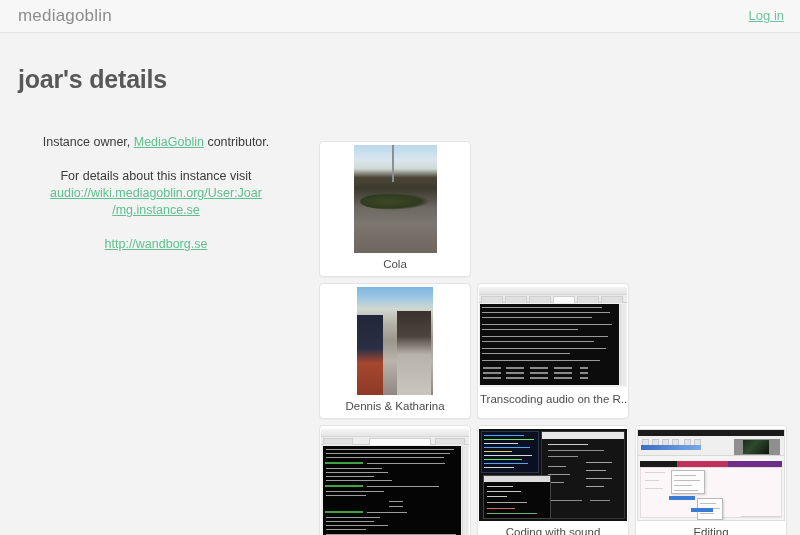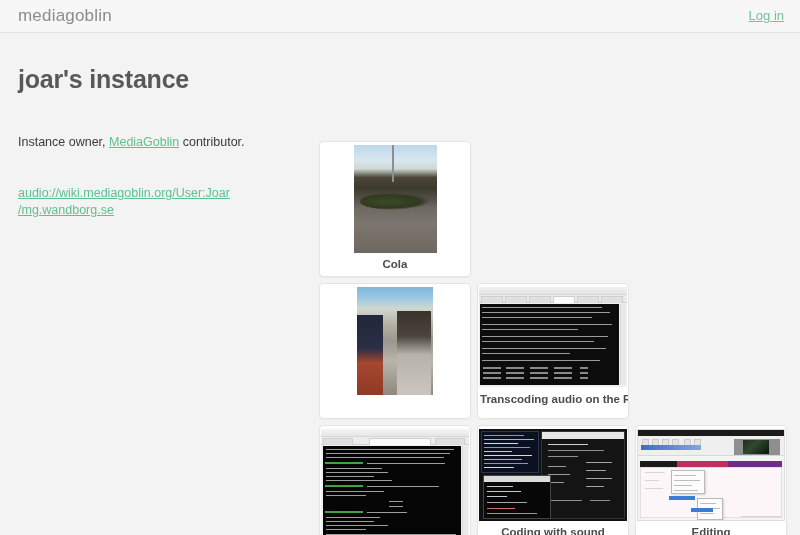--- a/index.html
+++ b/index.html
@@ -62,39 +62,40 @@
     font-weight: bold;
     color: #585858;
     margin: 0 0 40px 0;
     letter-spacing: -0.2px;
   }
   .para {
     font-size: 12.5px;
     color: #3b3b3b;
     line-height: 17px;
     margin: 0 0 17px 0;
+    text-align: center;
   }
   .para a, .link {
     color: #5ec08f;
     text-decoration: underline;
     cursor: pointer;
   }
   .url-block {
     display: block;
     word-break: break-all;
   }
 
   
   .grid {
     position: absolute;
     left: 316px;
     top: 108px;
     width: 478px;
   }
-  .grid-row { display: flex; font-weight: bold; }
+  .grid-row { display: flex; }
   .card {
     width: 152px;
     height: 136px;
     margin: 0 3px 6px 3px;
     background: #fff;
     border: 1px solid #e4e4e4;
     border-radius: 4px;
     box-shadow: 0 1px 1px rgba(0,0,0,0.04);
     display: flex;
     flex-direction: column;
@@ -272,49 +273,53 @@
 <div class="header">
   <div class="header-inner">
     <div class="brand">mediagoblin</div>
     <a class="login-link">Log in</a>
   </div>
 </div>
 
 <div class="page">
 
   <div class="left-col">
-    <h1 class="profile-title">joar's instance</h1>
+    <h1 class="profile-title">joar's details</h1>
 
     <p class="para">
       <span>Instance owner, </span><a class="link">MediaGoblin</a><span> contributor.</span>
     </p>
 
     <p class="para">
-      <br>
-      <a class="link url-block">audio://wiki.mediagoblin.org/User:Joar</a><a class="link url-block">/mg.wandborg.se</a>
+      <span>For details about this instance visit</span><br>
+      <a class="link url-block">audio://wiki.mediagoblin.org/User:Joar</a><a class="link url-block">/mg.instance.se</a>
     </p>
 
+    <p class="para">
+      <a class="link">http://wandborg.se</a>
+    </p>
   </div>
 
   <div class="grid">
 
     <div class="grid-row">
 
       <div class="card">
         <div class="thumb th-cola"></div>
         <div class="card-title">Cola</div>
       </div>
 
 
     </div>
 
     <div class="grid-row">
 
       <div class="card">
         <div class="thumb th-dk"></div>
+        <div class="card-title">Dennis &amp; Katharina</div>
       </div>
 
 
       <div class="card">
         <div class="thumb th-term">
           <div class="winbar"></div>
           <div class="tabs">
             <div class="tab" style="left:2px"></div>
             <div class="tab" style="left:26px"></div>
             <div class="tab" style="left:50px"></div>

